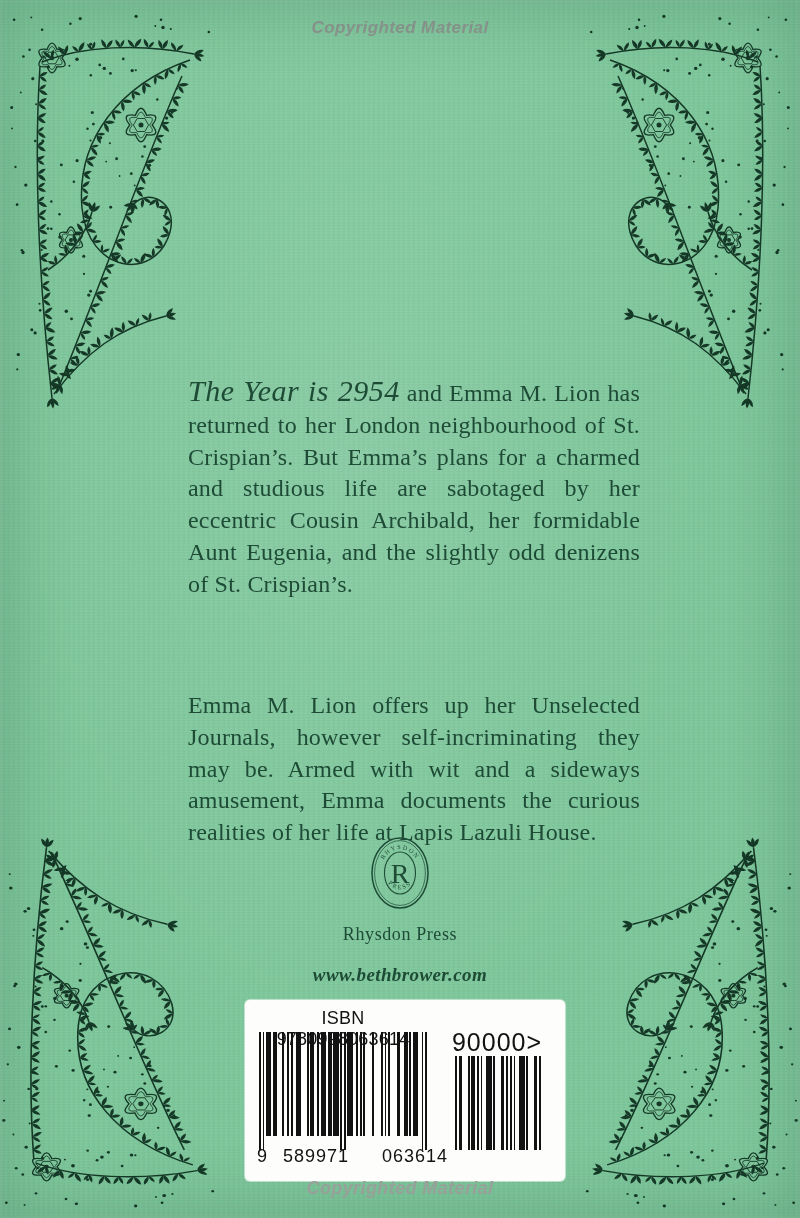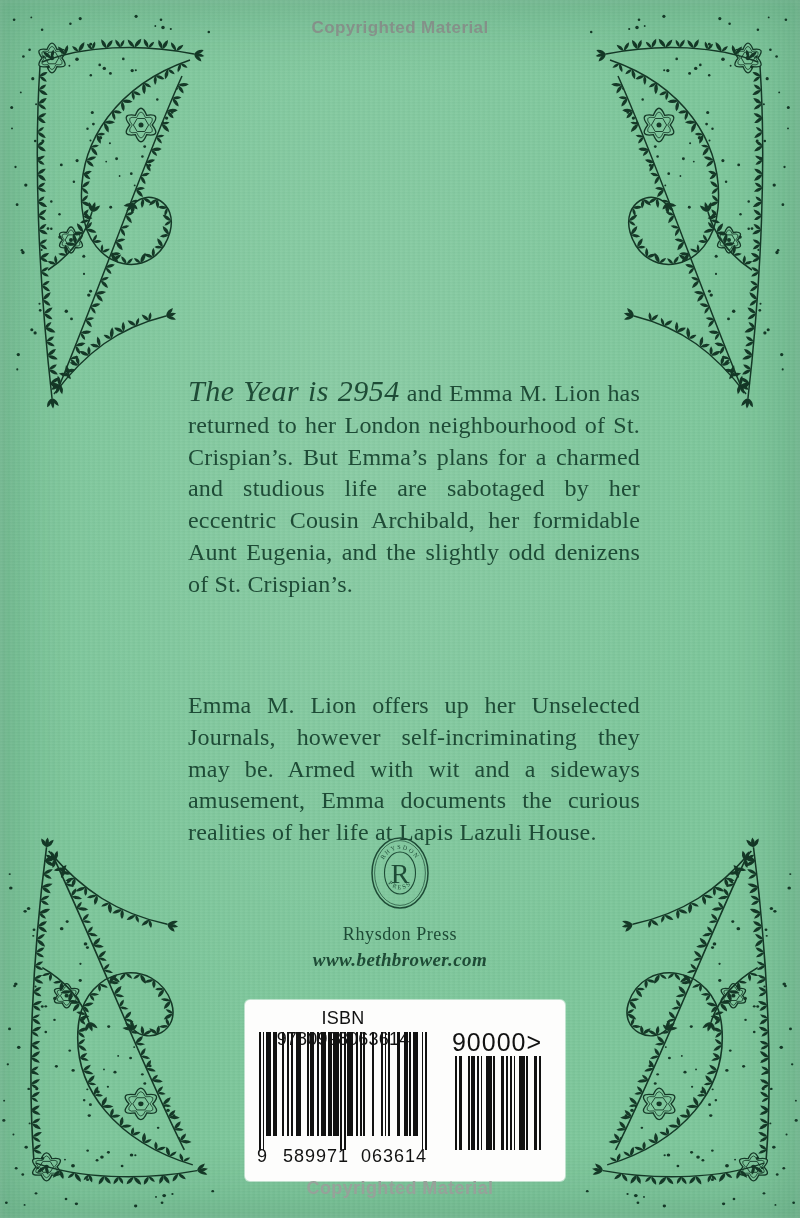--- a/index.html
+++ b/index.html
@@ -14,21 +14,21 @@
       repeating-linear-gradient(90deg, rgba(255,255,255,.02) 0 2px, rgba(10,40,25,.015) 3px 5px);
   }
   .cover::after{
     content:'';position:absolute;inset:0;pointer-events:none;
     box-shadow:inset 0 0 70px rgba(15,60,40,.22), inset 0 0 8px rgba(255,255,255,.12);
   }
 
   .copyright{
     position:absolute;left:0;right:0;text-align:center;
     font-family:"Liberation Sans",sans-serif;font-weight:700;
-    color:#8c968f;letter-spacing:.4px;
+    color:#8c968f;letter-spacing:.4px;font-style:italic;
   }
   .copyright.top{top:18px;font-size:17px;}
   .copyright.bottom{top:1178px;font-size:18px;color:#97a19a;z-index:5;}
 
   .corner{position:absolute;width:200px;height:390px;overflow:visible;}
   .corner.tl{left:10px;top:16px;}
   .corner.tr{right:10px;top:16px;transform:scaleX(-1);}
   .corner.bl{left:8px;bottom:0;transform:scale(1.06,-0.94);}
   .corner.br{right:8px;bottom:0;transform:scale(-1.06,-0.94);}
 
@@ -44,37 +44,37 @@
   }
   .synopsis.p1{top:376px;}
   .synopsis.p2{top:652px;margin-top:38px;}
   .lead{font-style:italic;font-size:30px;line-height:1;letter-spacing:.5px;}
 
   .publisher{position:absolute;left:0;right:0;top:836px;text-align:center;color:#1e4b36;}
   .logo{width:60px;height:74px;display:inline-block;}
   .logo ellipse,.logo path{fill:none;stroke:#1e4b36;}
   .logo text{fill:#1e4b36;}
   .pubname{margin-top:10px;font-size:18px;letter-spacing:.6px;text-align:center;}
-  .website{margin-top:4px;font-size:19px;font-style:italic;font-weight:700;letter-spacing:.4px;}
+  .website{margin-top:19px;font-size:19px;font-style:italic;font-weight:700;letter-spacing:.4px;}
 
   .barcode-box{
     position:absolute;left:245px;top:1000px;width:320px;height:181px;
     background:#fdfdfc;border-radius:5px;z-index:4;
     box-shadow:0 0 0 1px rgba(255,255,255,.5);
     font-family:"Liberation Sans",sans-serif;color:#121212;
   }
   .isbn{position:absolute;top:8px;left:14px;width:168px;text-align:center;font-size:18px;letter-spacing:.2px;}
   #ean-main{position:absolute;left:14px;top:32px;width:168px;height:118px;fill:#121212;}
   #ean-addon{position:absolute;left:208px;top:56px;width:88px;height:94px;fill:#121212;}
   .addon-label{position:absolute;left:200px;top:28px;width:104px;text-align:center;font-size:25px;letter-spacing:1px;}
   .digits{position:absolute;left:12px;top:146px;width:180px;height:22px;font-size:18px;}
   .digits span{position:absolute;top:0;}
   .d9{left:0;}
   .dg1{left:26px;width:64px;text-align:center;letter-spacing:1px;}
-  .dg2{left:104px;width:64px;text-align:center;letter-spacing:1px;}
+  .dg2{left:125px;width:64px;text-align:center;letter-spacing:1px;}
 </style>
 </head>
 <body>
 
 <div class="cover">
 
   <div class="copyright top">Copyrighted Material</div>
 
   <svg class="corner tl" viewBox="0 0 200 390">
       <g>

